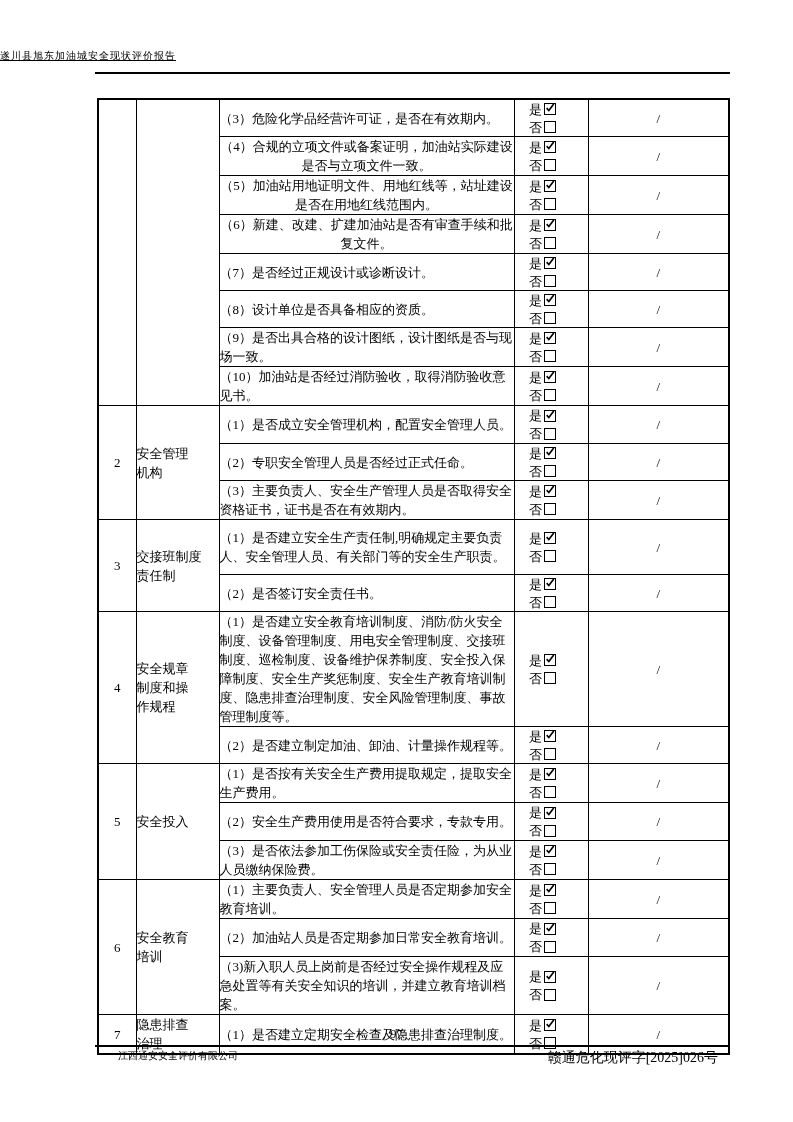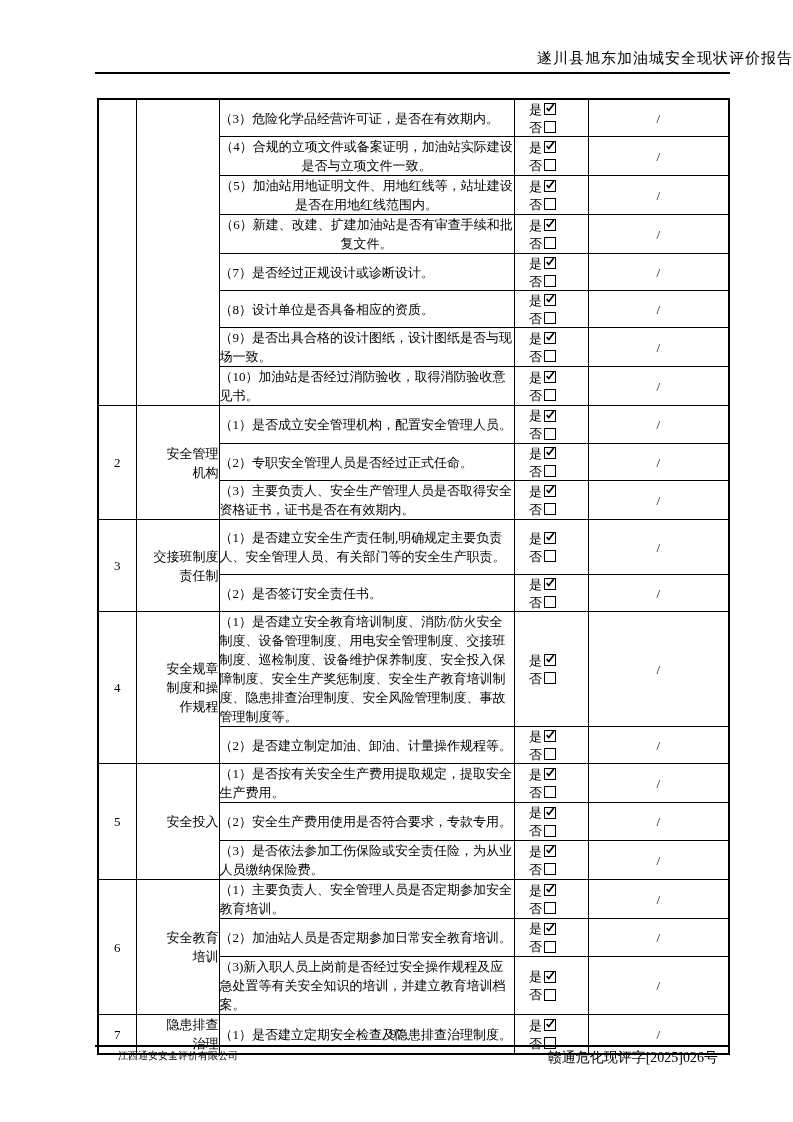--- a/index.html
+++ b/index.html
@@ -4,39 +4,39 @@
 <style>
   html,body { margin:0; padding:0; }
   body {
     width:793px; height:1122px;
     background:#ffffff; color:#000;
     font-family:"Liberation Serif","DejaVu Serif",serif;
     position:relative; overflow:hidden;
   }
   .header-title {
     position:absolute; top:49px; left:0; width:100%;
-    text-align:right; font-size:15px; letter-spacing:1px;
+    text-align:left; font-size:10px; letter-spacing:1px;text-decoration:underline;
   }
   .header-rule {
     position:absolute; top:72px; left:95px; width:635px;
     border-top:2px solid #000; height:0;
   }
   table.review {
     position:absolute; top:98px; left:97px;
     border-collapse:collapse; table-layout:fixed; width:631px;
     border:2px solid #000;
   }
   table.review td {
     border:1px solid #000;
     font-size:13px; line-height:19px;
     padding:0; vertical-align:middle;
     overflow:hidden;
   }
   td.col-num  { text-align:center; }
-  td.col-cat  { text-align:right; white-space:pre-line; }
+  td.col-cat  { text-align:left; white-space:pre-line; }
   td.col-item { padding:1px 3px 1px 5px; text-align:left; }
   td.col-item.center { text-align:center; }
   td.col-check{ }
   td.col-result{ text-align:center; }
   .cbwrap { width:44px; margin:0 auto; }
   .cbline { display:flex; align-items:center; height:18px; }
   .cb {
     width:12px; height:12px; box-sizing:border-box;
     border:1.5px solid #000; margin-left:2px;
     display:inline-flex; align-items:center; justify-content:center;

